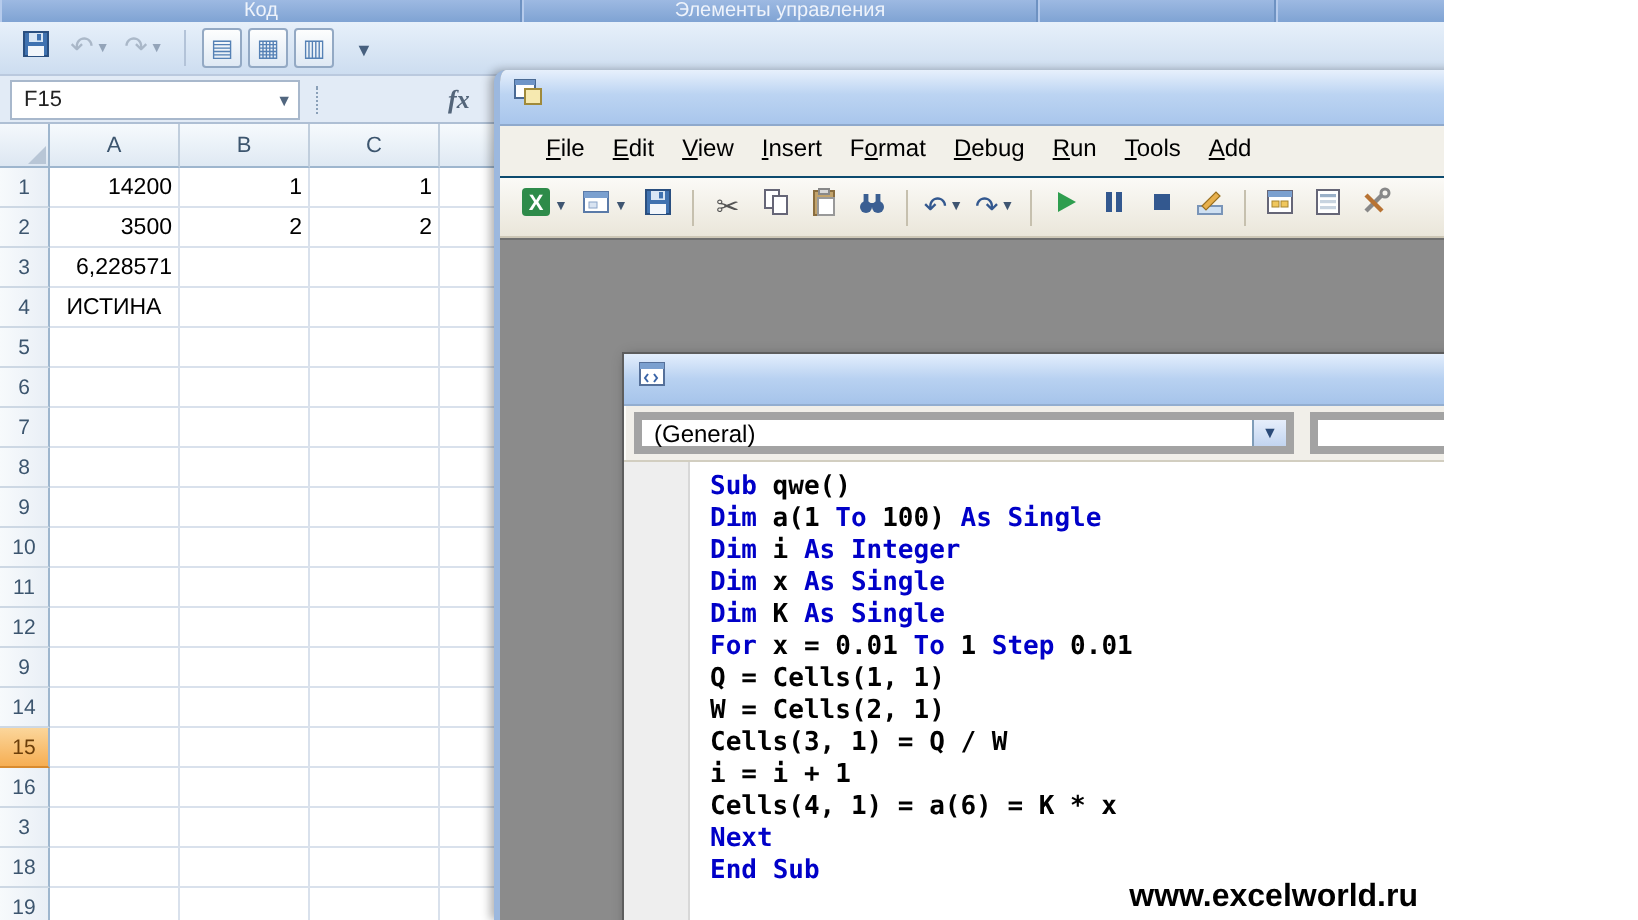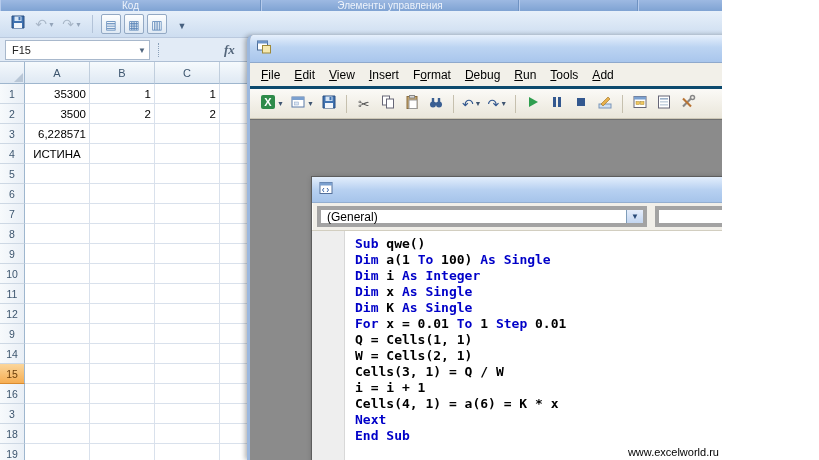--- a/index.html
+++ b/index.html
@@ -37,41 +37,41 @@
   .grow{display:flex;height:20px}
   .row-h{width:25px;flex:none;background:linear-gradient(to right,#f7fafc,#e9eff6);border-right:1px solid #9eb6ce;border-bottom:1px solid #cdd8e4;display:flex;align-items:center;justify-content:center;font-size:10.5px;color:#3c556e}
   .row-h.sel{background:linear-gradient(#fbd69b,#f6ae53);color:#6b3e0a;font-weight:normal;border-bottom:1px solid #d98b2f}
   .cell{width:65px;flex:none;border-right:1px solid #d9e1ec;border-bottom:1px solid #d9e1ec;font-size:11.5px;color:#000;display:flex;align-items:center;padding:0 3px;overflow:hidden;white-space:nowrap}
   .cell.right{justify-content:flex-end}
   .cell.center{justify-content:center}
 
   
   .vbe{position:absolute;left:247px;top:35px;width:572px;height:425px;border-left:3px solid #9cb8de;border-radius:6px 0 0 0;background:#8b8b8b;box-shadow:-2px 0 5px rgba(0,0,0,.3);overflow:hidden}
   .vbe-title{height:28px;background:linear-gradient(#e7f0fc,#bcd4f2 45%,#a9c6ec);display:flex;align-items:center;padding-left:6px;border-bottom:1px solid #8fa9cc}
-  .vbe-menu{height:26px;background:#f2f0e9;border-bottom:3px solid #0c4a6e;display:flex;align-items:flex-end;padding-left:4px}
+  .vbe-menu{height:26px;background:#f2f0e9;border-bottom:1px solid #0c4a6e;display:flex;align-items:flex-start;padding-left:16px}
   .menu-item{font-size:12px;color:#000;padding:4px 7px;white-space:nowrap}
   .vbe-toolbar{height:30px;background:linear-gradient(#fbfaf7,#eae6da);border-bottom:1px solid #cdc7b6;display:flex;align-items:center;padding-left:8px;gap:2px}
   .tb-btn{height:22px;min-width:22px;padding:0 2px;display:flex;align-items:center;justify-content:center;border-radius:2px}
   .tb-sep{width:1px;height:18px;background:#c6c0ae;margin:0 4px}
   .vbe-client{position:absolute;left:0;top:84px;right:0;bottom:0;background:#8b8b8b;border-top:1px solid #6f6f6f}
 
   
   .code-win{position:absolute;left:61px;top:56px;right:-4px;bottom:-4px;background:#f1efe9;border:1px solid #5d5d5d;box-shadow:inset 1px 1px 0 #fdfdfa,2px 2px 6px rgba(0,0,0,.35)}
   .cw-title{height:26px;background:linear-gradient(#e3eefc,#b8d1f1 50%,#a6c4ea);display:flex;align-items:center;padding-left:6px;border-bottom:1px solid #93aed0}
   .cw-combos{height:28px;display:flex;align-items:center;gap:8px;padding:0 5px;border-bottom:1px solid #d2cec0}
   .combo{height:21px;background:#fff;border:4px solid #a3a3a3;display:flex;align-items:center;font-size:12px;color:#000;padding-left:6px;position:relative}
   .combo-left{width:330px;flex:none}
   .combo-right{flex:1}
   .combo-arrow{position:absolute;right:0;top:0;width:17px;height:100%;background:linear-gradient(#e6eefb,#c2d5f0);border-left:1px solid #7f9db9;display:flex;align-items:center;justify-content:center;font-size:8px;color:#2a4a78}
   .cw-body{position:absolute;left:0;top:54px;right:0;bottom:0;background:#fff;display:flex}
   .cw-margin{width:33px;flex:none;background:#eee;border-right:1px solid #d8d8d8}
   .cw-code{flex:1;padding:5px 0 0 10px;font-family:"DejaVu Sans Mono","Liberation Mono",monospace;font-size:13px;font-weight:bold;line-height:16px;color:#000;white-space:pre;overflow:hidden}
   .kw{color:#0000c8}
 
-  .watermark{position:absolute;right:1px;bottom:2px;background:#fff;padding:0 2px;font-size:11px;font-weight:normal;color:#000;z-index:50}
+  .watermark{position:absolute;right:11px;bottom:2px;background:#fff;padding:0 2px;font-size:16px;font-weight:bold;color:#000;z-index:50}
 </style>
 </head>
 <body>
 
 <div id="screen">
 
   <div class="ribbon-strip">
     <div class="rgroup rg0">
         <span>Код</span>
       </div>
@@ -132,21 +132,21 @@
     <div class="col-headers" id="colHeaders">
       <div class="corner"></div>
     <div class="col-h">A</div>
         <div class="col-h">B</div>
         <div class="col-h">C</div>
         <div class="col-h">D</div>
       </div>
     <div id="gridRows">
         <div class="grow">
           <div class="row-h">1</div>
-          <div class="cell right">35300</div>
+          <div class="cell right">14200</div>
           <div class="cell right">1</div>
           <div class="cell right">1</div>
           <div class="cell"></div>
         </div>
         <div class="grow">
           <div class="row-h">2</div>
           <div class="cell right">3500</div>
           <div class="cell right">2</div>
           <div class="cell right">2</div>
           <div class="cell"></div>

